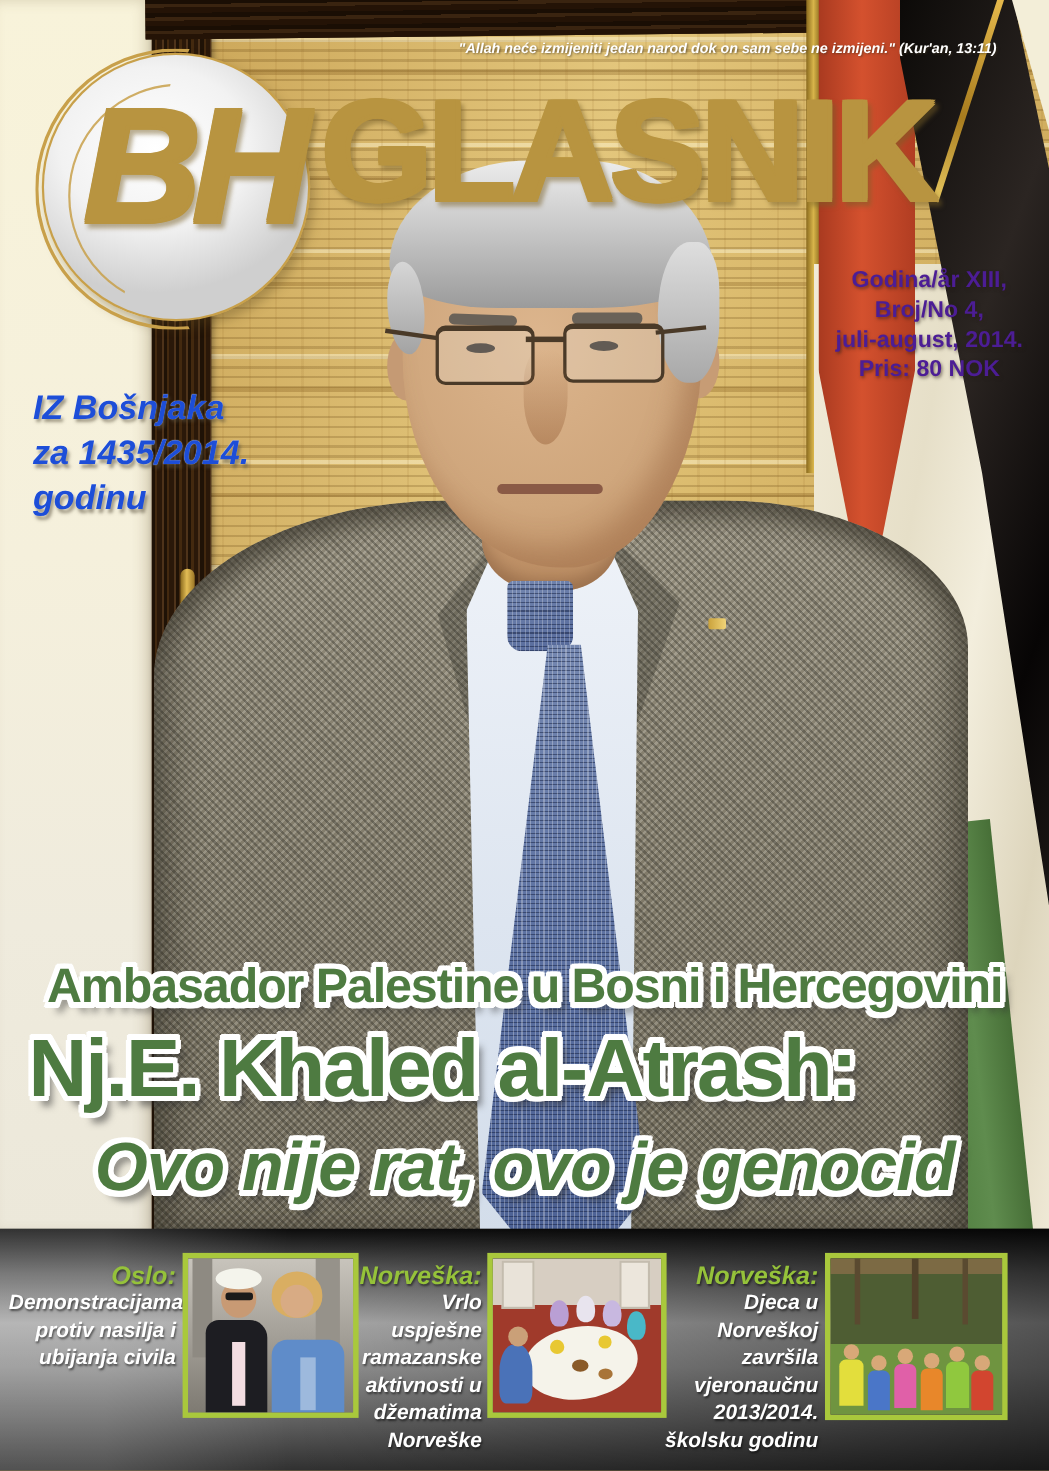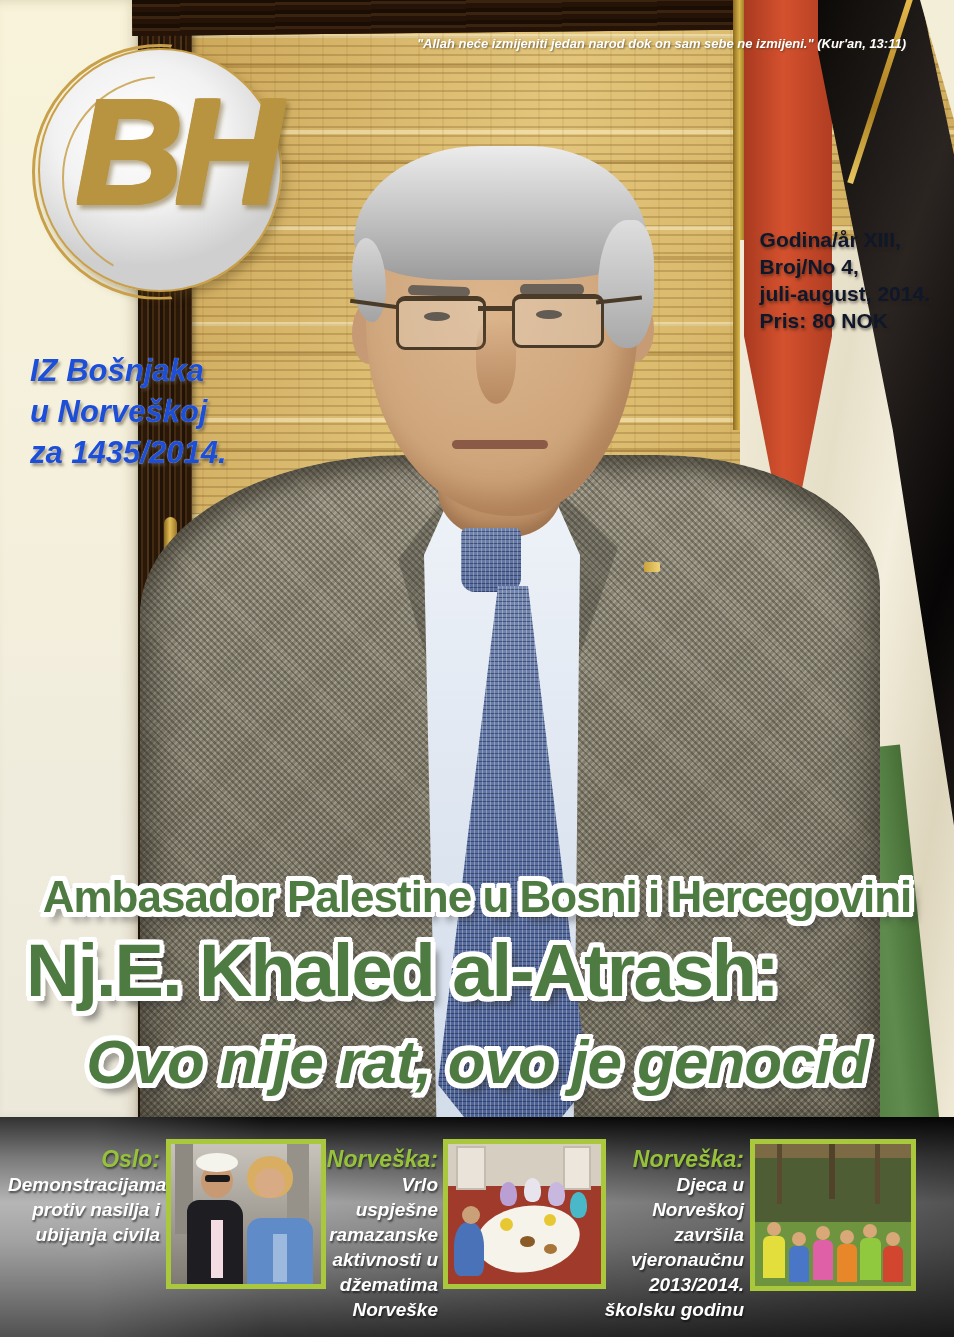--- a/index.html
+++ b/index.html
@@ -113,21 +113,21 @@
     clip-path:polygon(0 0,55% 0,33% 50%,55% 100%,0 100%);}
   .logo-sphere::after{content:"";position:absolute;left:9%;top:11%;width:83%;height:83%;
     border:2px solid #c8a04a;border-radius:50%;opacity:.85;
     clip-path:polygon(0 0,46% 0,24% 100%,0 100%);}
   .metal-text{background:linear-gradient(180deg,#ffffff 0%,#e9e9e9 35%,#c2c2c2 52%,#ffffff 70%,#dcdcdc 100%);
     -webkit-background-clip:text;background-clip:text;color:#f2f2f2;-webkit-text-fill-color:transparent;
     text-shadow:-2px -2px 0 #b89440,2px -2px 0 #b89440,-2px 2px 0 #b89440,2px 2px 0 #b89440,0 -2px 0 #b89440,0 2px 0 #b89440,-2px 0 0 #b89440,2px 0 0 #b89440;
     filter:drop-shadow(3px 4px 2px rgba(120,95,40,.5));}
   .logo-bh{left:76px;top:78px;font-size:148px;font-weight:bold;letter-spacing:-8px;line-height:1;font-style:italic;}
   .logo-glasnik{left:292px;top:72px;font-size:130px;font-weight:bold;letter-spacing:-4px;line-height:1;}
-  .issue-info{right:24px;top:226px;text-align:left;color:#0f172a;font-weight:bold;
+  .issue-info{right:24px;top:241px;text-align:center;color:#4c1d95;font-weight:bold;
     font-size:21px;line-height:27px;text-shadow:1px 2px 3px rgba(40,30,20,.55);}
 
   
   .side-lines{left:30px;top:350px;color:#1d4ed8;font-weight:bold;font-style:italic;
     font-size:31px;line-height:41px;
     text-shadow:2px 3px 3px rgba(90,80,60,.55),0 0 1px #fff;}
 
   
   .outlined{color:#4e7b41;font-weight:bold;
     text-shadow:
@@ -237,31 +237,32 @@
     <div class="abs bridge"></div>
     <div class="abs arm-l"></div>
     <div class="abs arm-r"></div>
     <div class="abs nose"></div>
     <div class="abs mouth"></div>
   </div>
 
   <div class="abs quote-top">"Allah neće izmijeniti jedan narod dok on sam sebe ne izmijeni." (Kur'an, 13:11)</div>
   <div class="abs logo-sphere"></div>
   <div class="abs logo-bh metal-text">BH</div>
+  <div class="abs logo-glasnik metal-text">GLASNIK</div>
   <div class="abs issue-info">
     <div>Godina/år XIII,</div>
     <div>Broj/No 4,</div>
     <div>juli-august, 2014.</div>
     <div>Pris: 80 NOK</div>
   </div>
 
   <div class="abs side-lines">
     <div>IZ Bošnjaka</div>
-    <div>u Norveškoj</div>
     <div>za 1435/2014.</div>
+    <div>godinu</div>
   </div>
 
   <div class="abs kicker outlined">Ambasador Palestine u Bosni i Hercegovini</div>
   <div class="abs headline-quote outlined">Ovo nije rat, ovo je genocid</div>
   <div class="abs headline-name outlined">Nj.E. Khaled al-Atrash:</div>
 
   <div class="footer">
 
     <div class="t-text t1-text">
       <div class="t-label">Oslo:</div>

